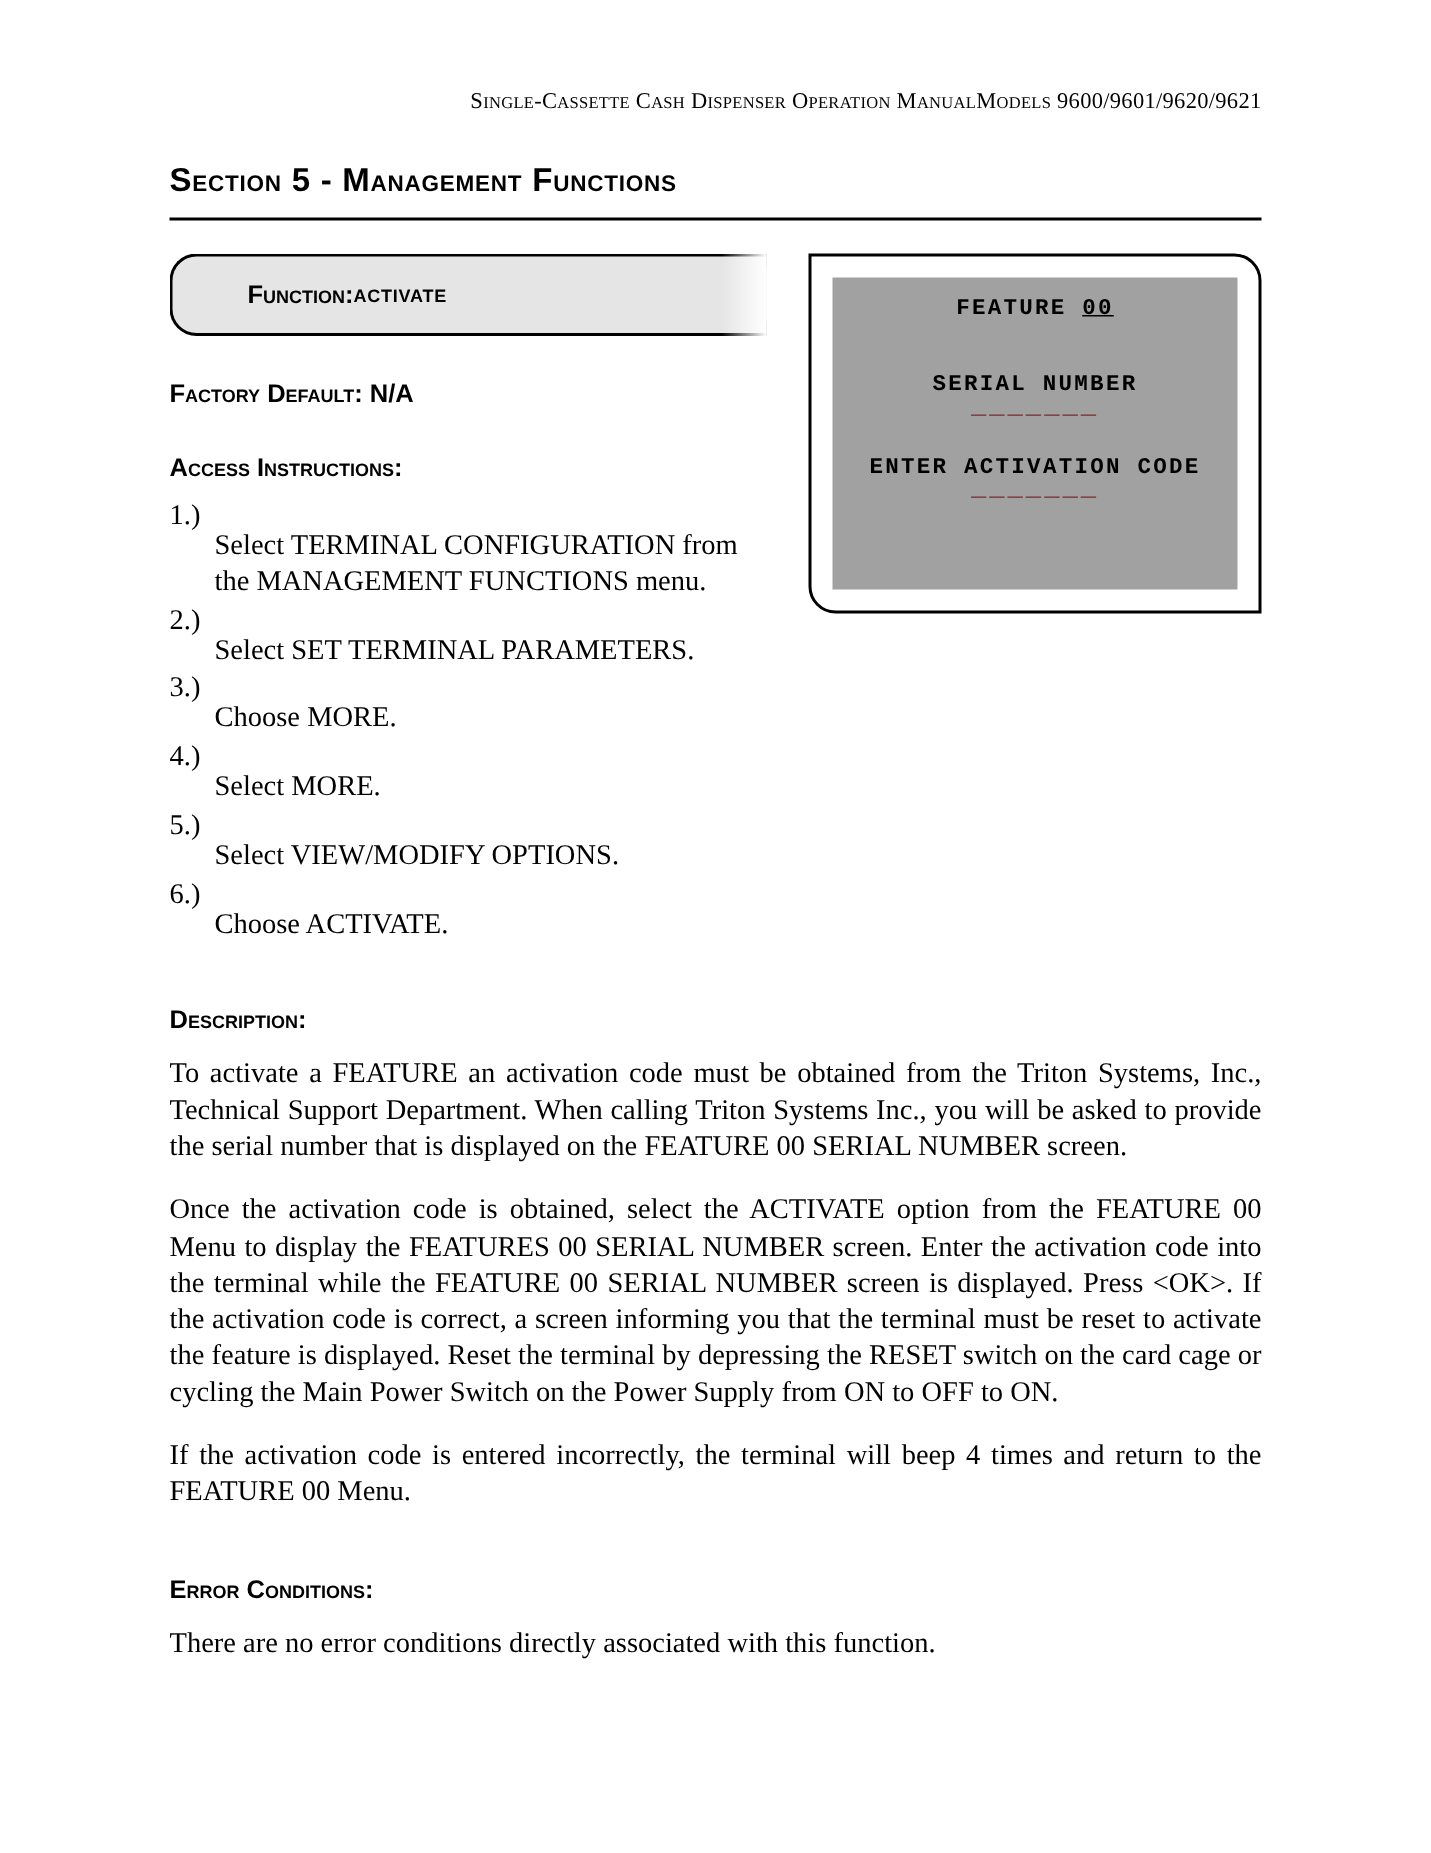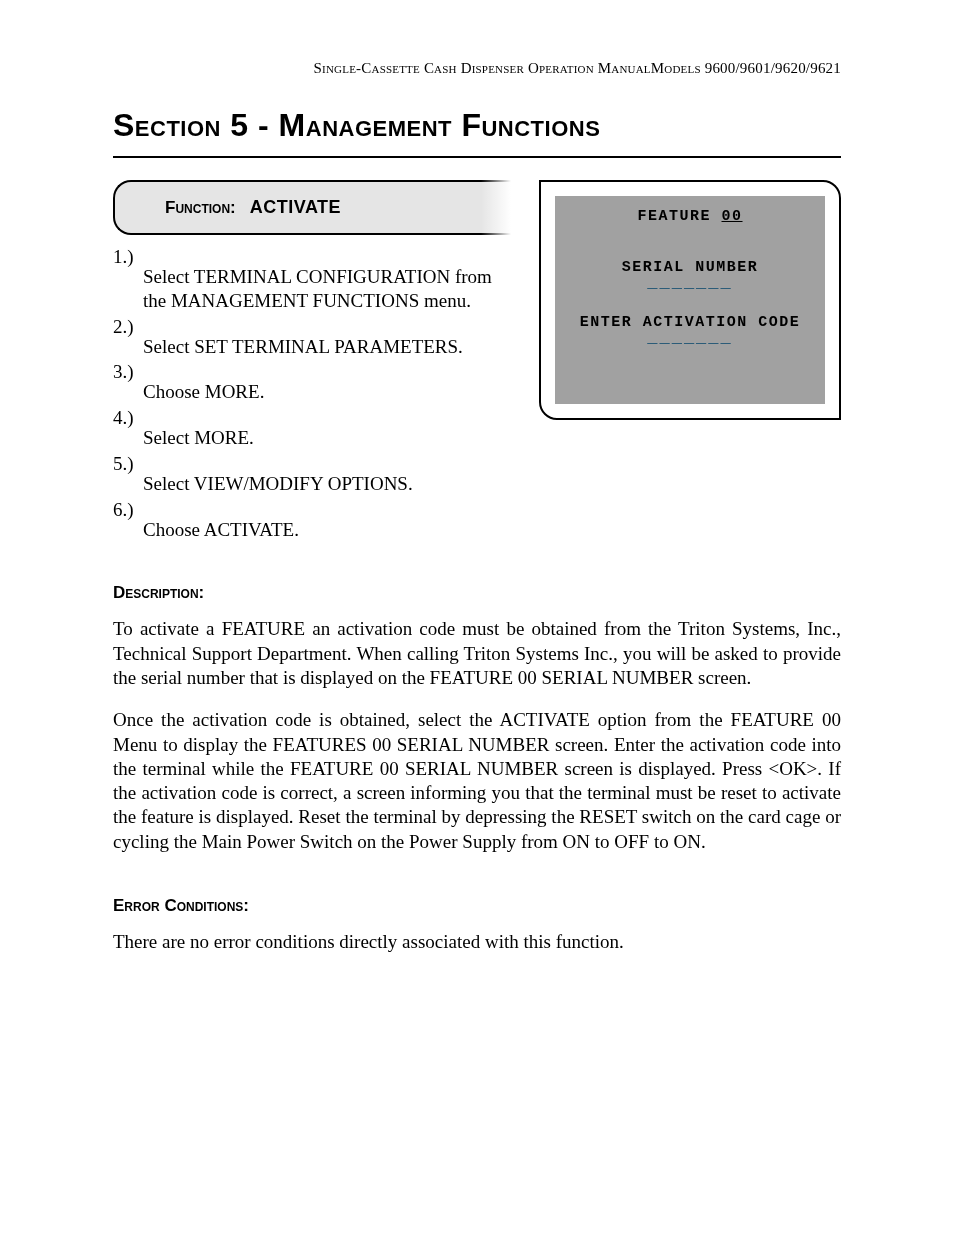--- a/index.html
+++ b/index.html
@@ -16,21 +16,21 @@
     justify-content: flex-end;
     font-size: 15px;
     font-variant: small-caps;
     letter-spacing: 0.2px;
     margin-bottom: 30px;
   }
   .section-title {
     font-family: Arial, Helvetica, sans-serif;
     font-variant: small-caps;
     font-weight: bold;
-    font-size: 32px;
+    font-size: 22px;
     letter-spacing: 0.5px;
     margin-bottom: 12px;
   }
   .hr-thick { border: none; border-top: 2px solid #000; margin-bottom: 22px; }
 
   .content { position: relative; }
 
   .func-box {
     position: relative;
     width: 398px;
@@ -41,21 +41,21 @@
     border-bottom-left-radius: 18px;
     background: #e5e5e5;
     display: flex;
     align-items: center;
     padding-left: 50px;
     font-family: Arial, Helvetica, sans-serif;
     font-weight: bold;
     text-align: right;
   }
   .func-label { font-variant: small-caps; font-size: 17px; }
-  .func-name  { font-size: 18px; margin-left: 14px; letter-spacing: 0.5px; }
+  .func-name  { font-size: 12px; margin-left: 0; letter-spacing: 0.5px; }
   .func-box .fade {
     position: absolute;
     right: 0; top: -2px; bottom: -2px;
     width: 30px;
     background: linear-gradient(to right, rgba(229,229,229,0) 0%, #fff 100%);
   }
 
   .screen {
     position: absolute;
     right: 0;
@@ -79,21 +79,21 @@
     text-align: center;
     padding-top: 12px;
   }
   .screen-line { margin-bottom: 2px; }
   .screen-line.feature { white-space: pre; }
   .screen-line.feature .u { text-decoration: underline; }
   .screen-gap-s { height: 32px; }
   .screen-gap-m { height: 24px; }
   .underline-slots {
     letter-spacing: 2px;
-    color: #0c4a6e;
+    color: #7f1d1d;
     line-height: 0.6;
     font-size: 17px;
   }
 
   .label {
     font-family: Arial, Helvetica, sans-serif;
     font-variant: small-caps;
     font-weight: bold;
     font-size: 17px;
   }
@@ -138,20 +138,27 @@
       <div class="screen-line feature"><span>FEATURE </span><span class="u">00</span></div>
       <div class="screen-gap-s"></div>
       <div class="screen-line">SERIAL NUMBER</div>
       <div class="screen-line underline-slots">_______</div>
       <div class="screen-gap-m"></div>
       <div class="screen-line">ENTER ACTIVATION CODE</div>
       <div class="screen-line underline-slots">_______</div>
     </div>
   </div>
 
+  <div class="after-box">
+    <div class="label-row">
+      <span class="label">Factory Default:</span>
+      <span class="val">N/A</span>
+    </div>
+    <div class="label">Access Instructions:</div>
+  </div>
 
   <div class="instructions">
     <div class="inst-item">
         <span class="inst-num">1.)</span>
         <span class="inst-txt">Select TERMINAL CONFIGURATION from the MANAGEMENT FUNCTIONS menu.</span>
       </div>
     <div class="inst-item">
         <span class="inst-num">2.)</span>
         <span class="inst-txt">Select SET TERMINAL PARAMETERS.</span>
       </div>
@@ -170,20 +177,21 @@
     <div class="inst-item">
         <span class="inst-num">6.)</span>
         <span class="inst-txt">Choose ACTIVATE.</span>
       </div>
   </div>
 
   <div class="full">
     <div class="label">Description:</div>
     <p class="para first">To activate a FEATURE  an activation code must be obtained from the Triton Systems, Inc., Technical Support Department.  When calling Triton Systems Inc., you will be asked to provide the serial number that is displayed on the FEATURE 00 SERIAL NUMBER screen.</p>
     <p class="para">Once the activation code is obtained, select the ACTIVATE option from the FEATURE 00 Menu to display the FEATURES 00 SERIAL NUMBER screen.  Enter the activation code into the terminal while the FEATURE 00 SERIAL NUMBER screen is displayed.  Press &lt;OK&gt;.  If the activation code is correct, a screen informing you that the terminal must be reset to activate the feature is displayed.  Reset the terminal by depressing the RESET switch on the card cage or cycling the Main Power Switch on the Power Supply from ON to OFF to ON.</p>
+    <p class="para">If the activation code is entered incorrectly, the terminal will beep 4 times and return to the FEATURE 00 Menu.</p>
   </div>
 
   <div class="full">
     <div class="label">Error Conditions:</div>
     <p class="para first">There are no error conditions directly associated with this function.</p>
   </div>
 
 </div>
 
 </body></html>

